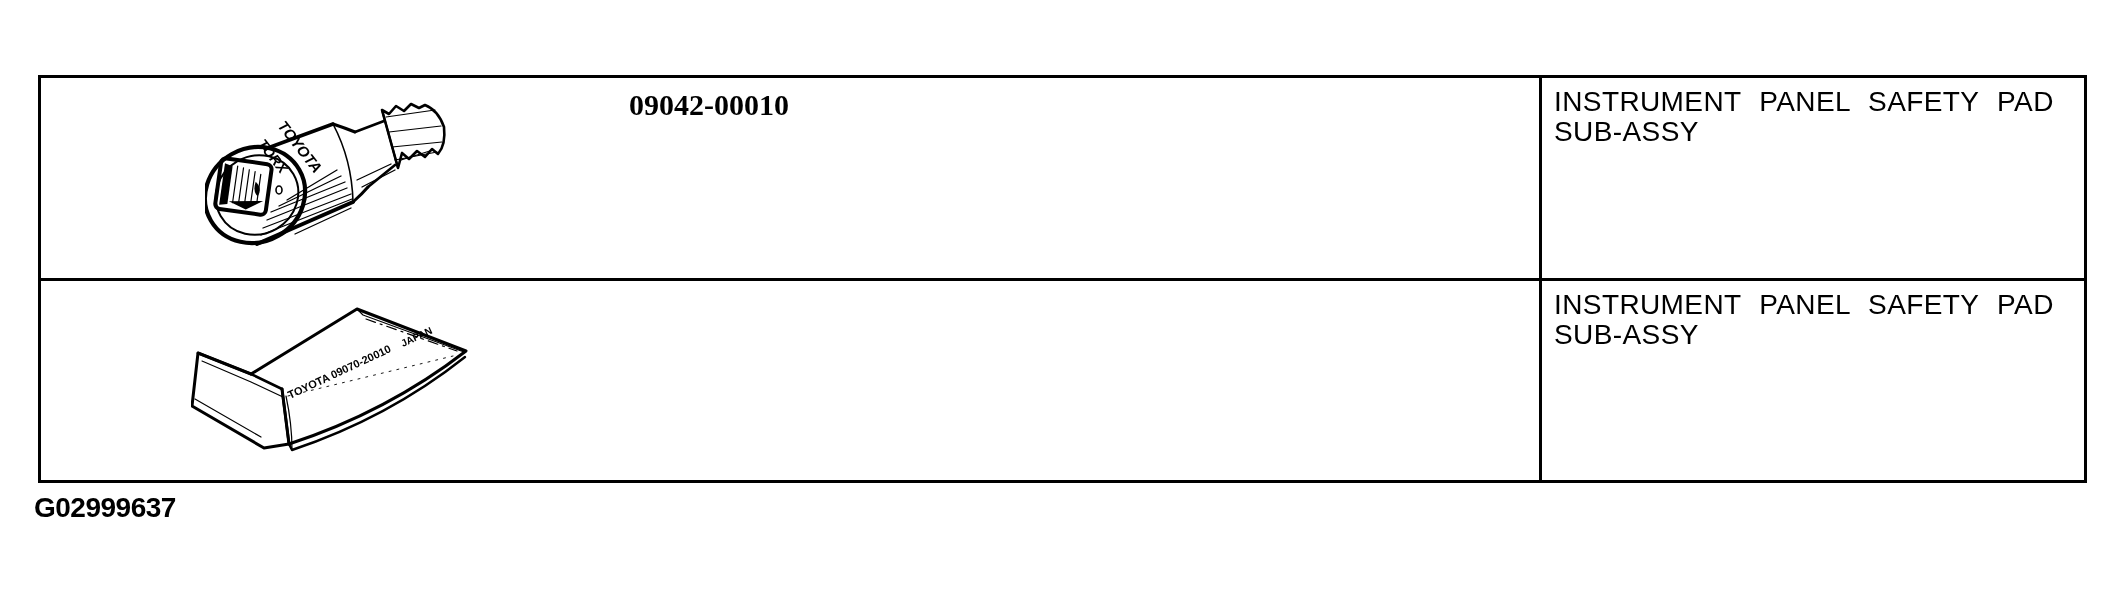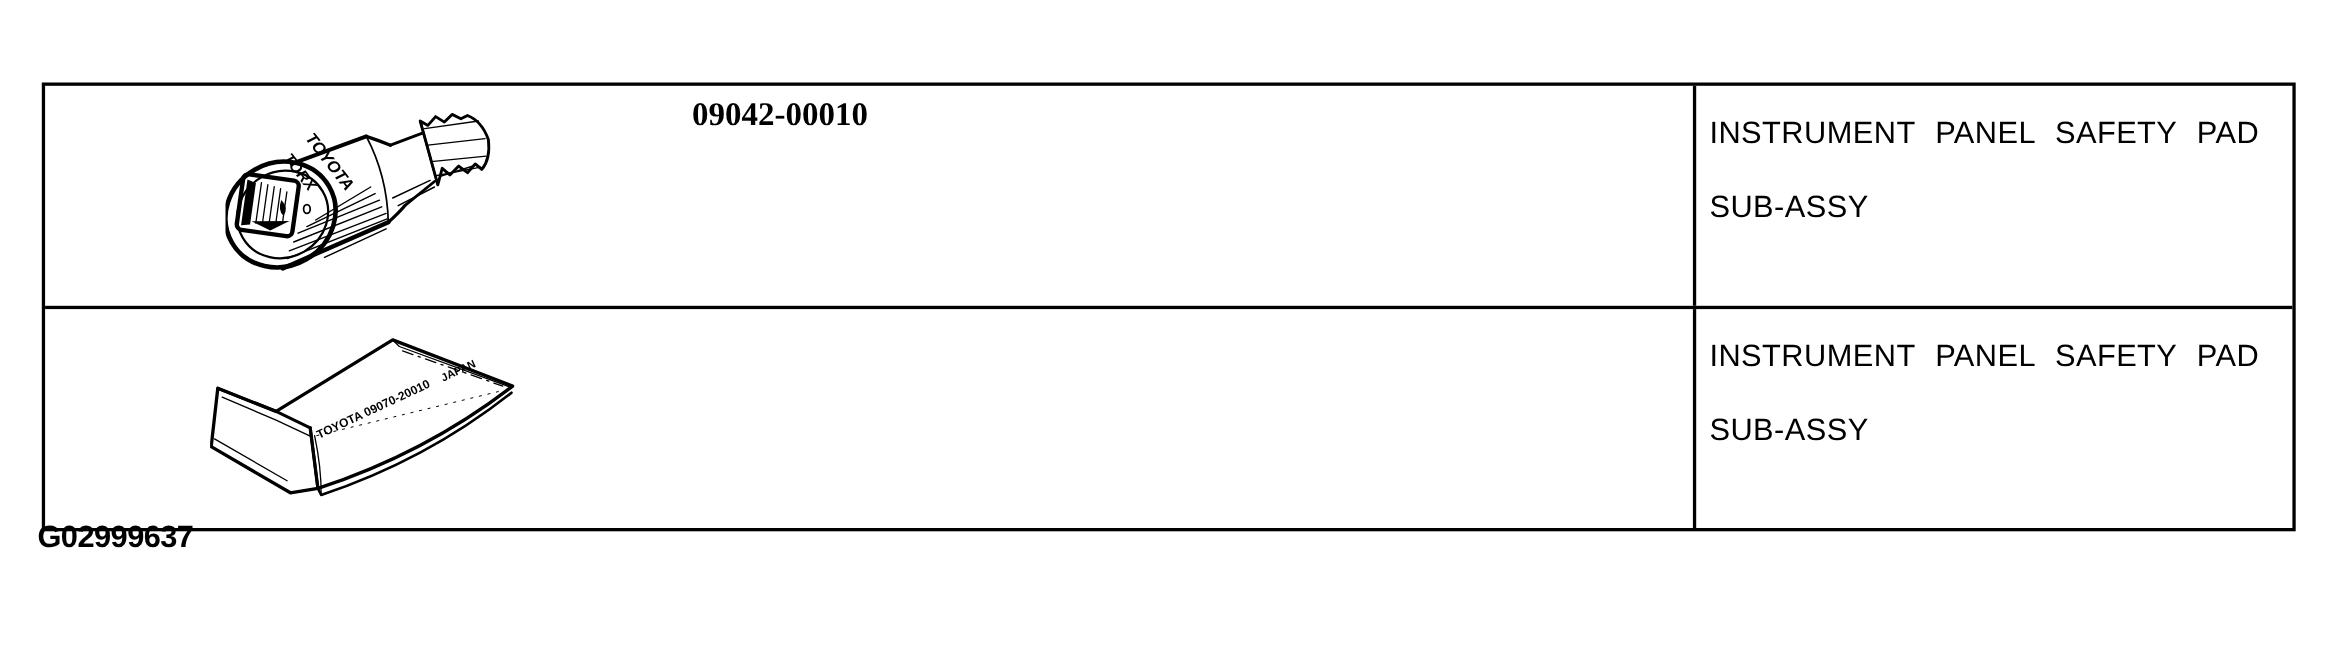--- a/index.html
+++ b/index.html
@@ -11,36 +11,36 @@
   }
   .sst-table {
     position:absolute; left:38px; top:75px; width:2049px; height:408px;
     border:3px solid #000; display:flex; flex-direction:column;
   }
   .sst-row { position:relative; display:flex; flex:1; }
   .sst-row.first { border-bottom:3px solid #000; }
   .cell-left { position:relative; width:1498px; }
   .cell-right { position:relative; flex:1; border-left:3px solid #000; padding:9px 8px 0 12px; }
   .usage-text {
-    font-size:28px; line-height:67px; word-spacing:10px; letter-spacing:0.4px;
+    font-size:28px; line-height:30px; word-spacing:10px; letter-spacing:0.4px;
     display:block;
   }
   .part-no {
     position:absolute; left:588px; top:10px;
     font-family:"Liberation Serif", serif; font-size:30px; line-height:1.1;font-weight:bold;
   }
   .tool-desc {
     position:absolute; left:817px; top:12px;
     font-size:28px; line-height:1.1; word-spacing:6px; letter-spacing:0.3px;
   }
   .illus { position:absolute; }
   .illus.socket  { left:164px; top:24px; }
   .illus.remover { left:150px; top:23px; }
   .figure-id {
-    position:absolute; left:34px; top:472px;
+    position:absolute; left:34px; top:492px;
     font-size:28px; font-weight:bold; letter-spacing:-0.5px;
   }
   svg text {
     font-family:"Liberation Sans", sans-serif;
     fill:#000; stroke:none; font-weight:600;
   }
 </style>
 </head>
 <body>
 

